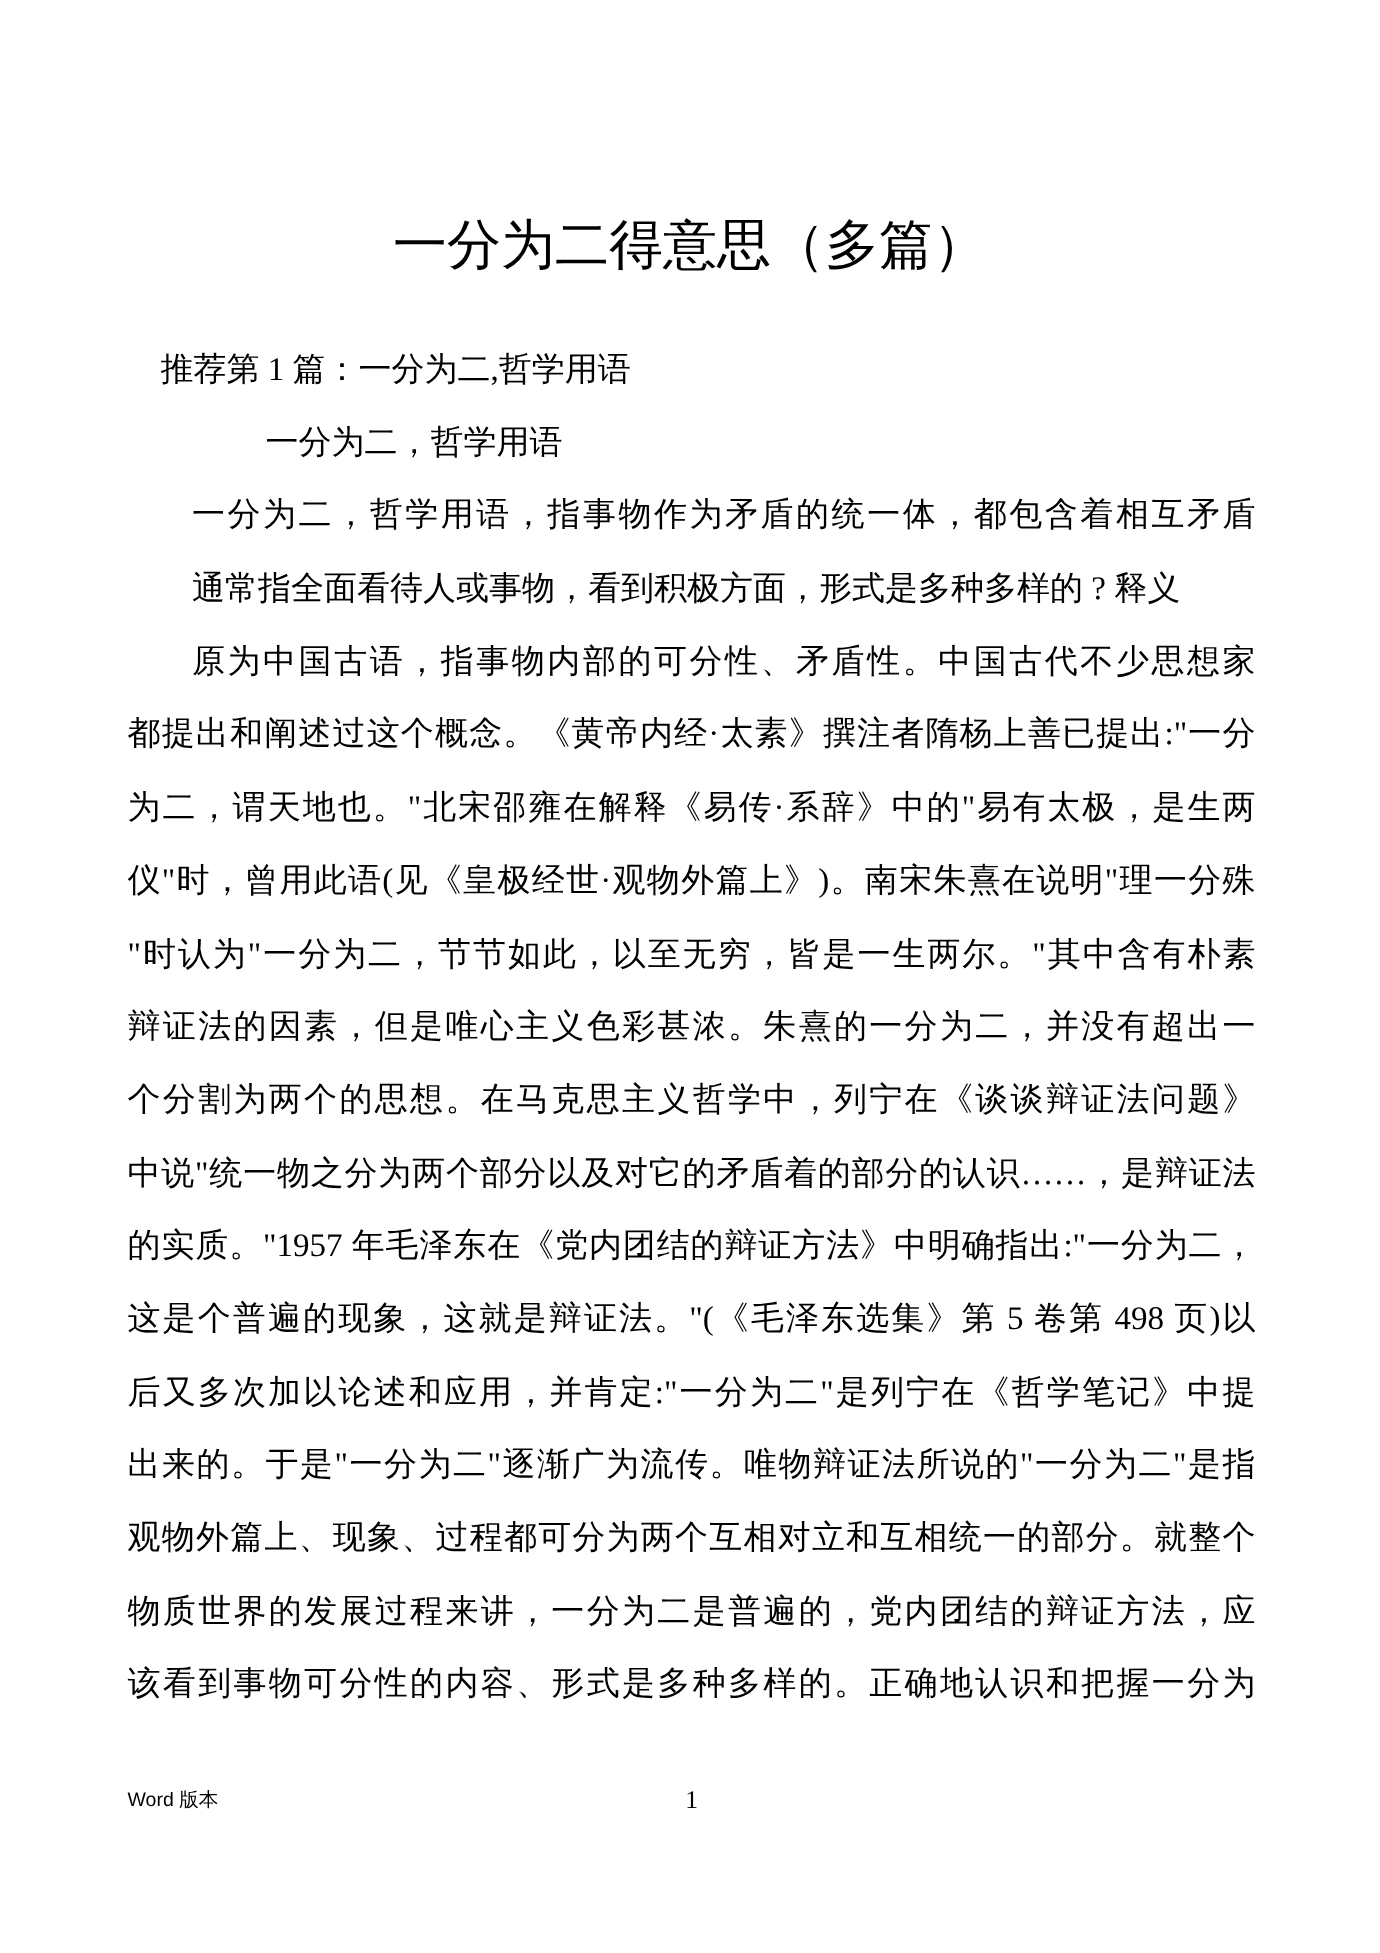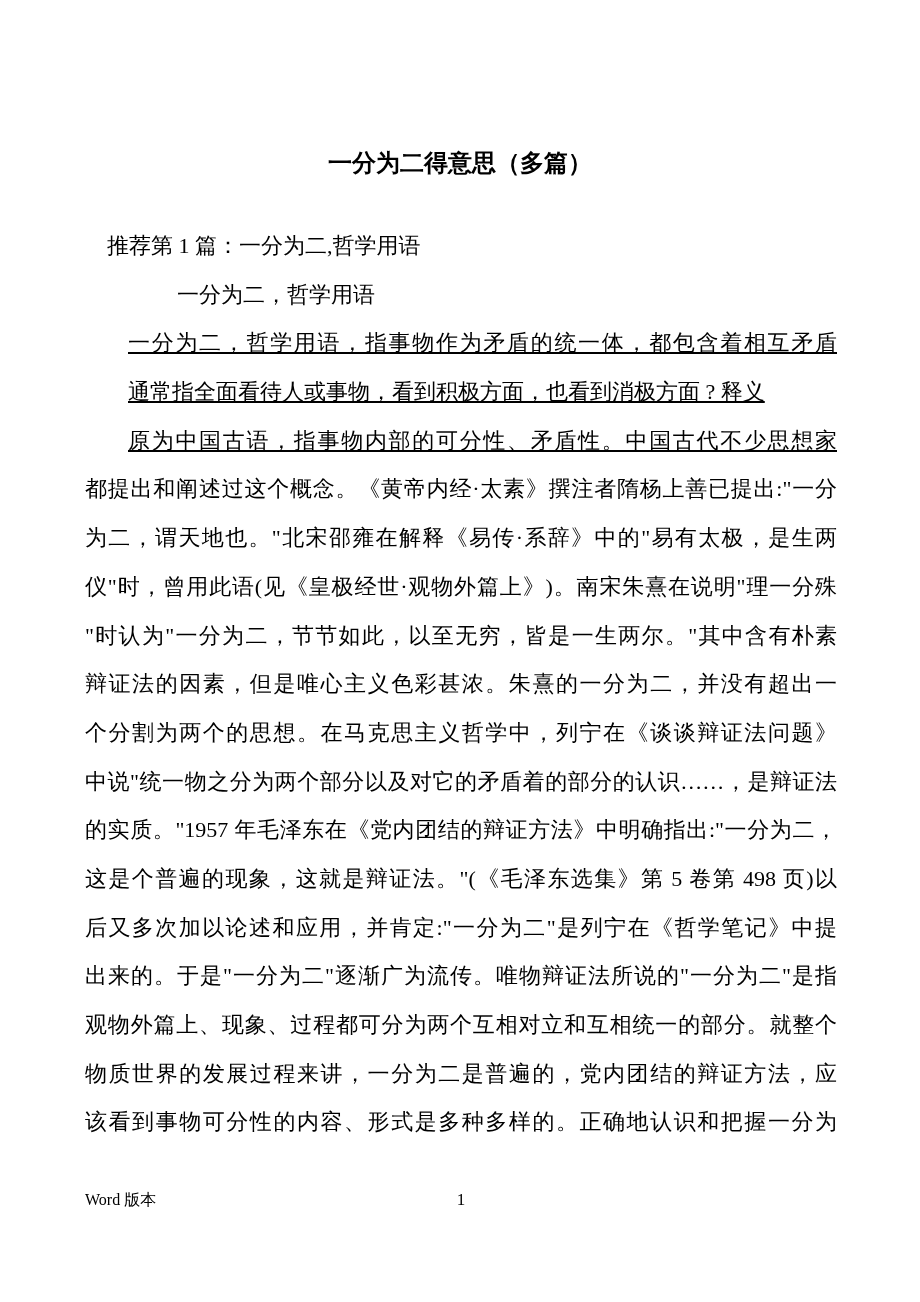--- a/index.html
+++ b/index.html
@@ -12,22 +12,22 @@
       font-family: "Liberation Serif", "DejaVu Serif", serif;
       overflow: hidden;
     }
     .doc-title {
       position: absolute;
       top: 141px;
       left: 0;
       width: 100%;
       margin: 0;
       text-align: center;
-      font-size: 24px;
-      font-weight: 700;
+      font-size: 36px;
+      font-weight: 400;
       line-height: 44px;
     }
     .doc-body {
       position: absolute;
       top: 222px;
       left: 85px;
       width: 752px;
     }
     .doc-line {
       font-size: 22px;
@@ -36,37 +36,37 @@
       overflow: hidden;
       text-align: left;
       white-space: normal;
     }
     .doc-line.fill {
       text-align: justify;
       text-align-last: justify;
     }
     .ind0 { padding-left: 0; }
     .ind1 { padding-left: 22px; }
-    .ind2 { padding-left: 43px; text-decoration: underline; }
+    .ind2 { padding-left: 43px; }
     .ind4 { padding-left: 92px; }
     .doc-footer {
       position: absolute;
       top: 1189px;
       left: 85px;
       width: 752px;
       height: 24px;
       font-size: 17px;
       line-height: 22px;
     }
     .footer-left {
       position: absolute;
       left: 0;
       top: 0;
-      font-family: Liberation Serif, serif;
-      font-size: 16px;
+      font-family: Liberation Sans, sans-serif;
+      font-size: 13px;
     }
     .footer-page {
       position: absolute;
       left: 0;
       top: 0;
       width: 100%;
       text-align: center;
       font-size: 17px;
     }
   </style>
@@ -74,21 +74,21 @@
 <body>
 
 <div class="page">
 
   <h1 class="doc-title">一分为二得意思（多篇）</h1>
 
   <div class="doc-body">
       <div class="doc-line ind1">推荐第 1 篇：一分为二,哲学用语</div>
       <div class="doc-line ind4">一分为二，哲学用语</div>
       <div class="doc-line ind2 fill">一分为二，哲学用语，指事物作为矛盾的统一体，都包含着相互矛盾</div>
-      <div class="doc-line ind2">通常指全面看待人或事物，看到积极方面，也看到消极方面 ? 释义</div>
+      <div class="doc-line ind2">通常指全面看待人或事物，看到积极方面，形式是多种多样的 ? 释义</div>
       <div class="doc-line ind2 fill">原为中国古语，指事物内部的可分性、矛盾性。中国古代不少思想家</div>
       <div class="doc-line ind0 fill">都提出和阐述过这个概念。《黄帝内经·太素》撰注者隋杨上善已提出:"一分</div>
       <div class="doc-line ind0 fill">为二，谓天地也。"北宋邵雍在解释《易传·系辞》中的"易有太极，是生两</div>
       <div class="doc-line ind0 fill">仪"时，曾用此语(见《皇极经世·观物外篇上》)。南宋朱熹在说明"理一分殊</div>
       <div class="doc-line ind0 fill">"时认为"一分为二，节节如此，以至无穷，皆是一生两尔。"其中含有朴素</div>
       <div class="doc-line ind0 fill">辩证法的因素，但是唯心主义色彩甚浓。朱熹的一分为二，并没有超出一</div>
       <div class="doc-line ind0 fill">个分割为两个的思想。在马克思主义哲学中，列宁在《谈谈辩证法问题》</div>
       <div class="doc-line ind0 fill">中说"统一物之分为两个部分以及对它的矛盾着的部分的认识……，是辩证法</div>
       <div class="doc-line ind0 fill">的实质。"1957 年毛泽东在《党内团结的辩证方法》中明确指出:"一分为二，</div>
       <div class="doc-line ind0 fill">这是个普遍的现象，这就是辩证法。"(《毛泽东选集》第 5 卷第 498 页)以</div>

